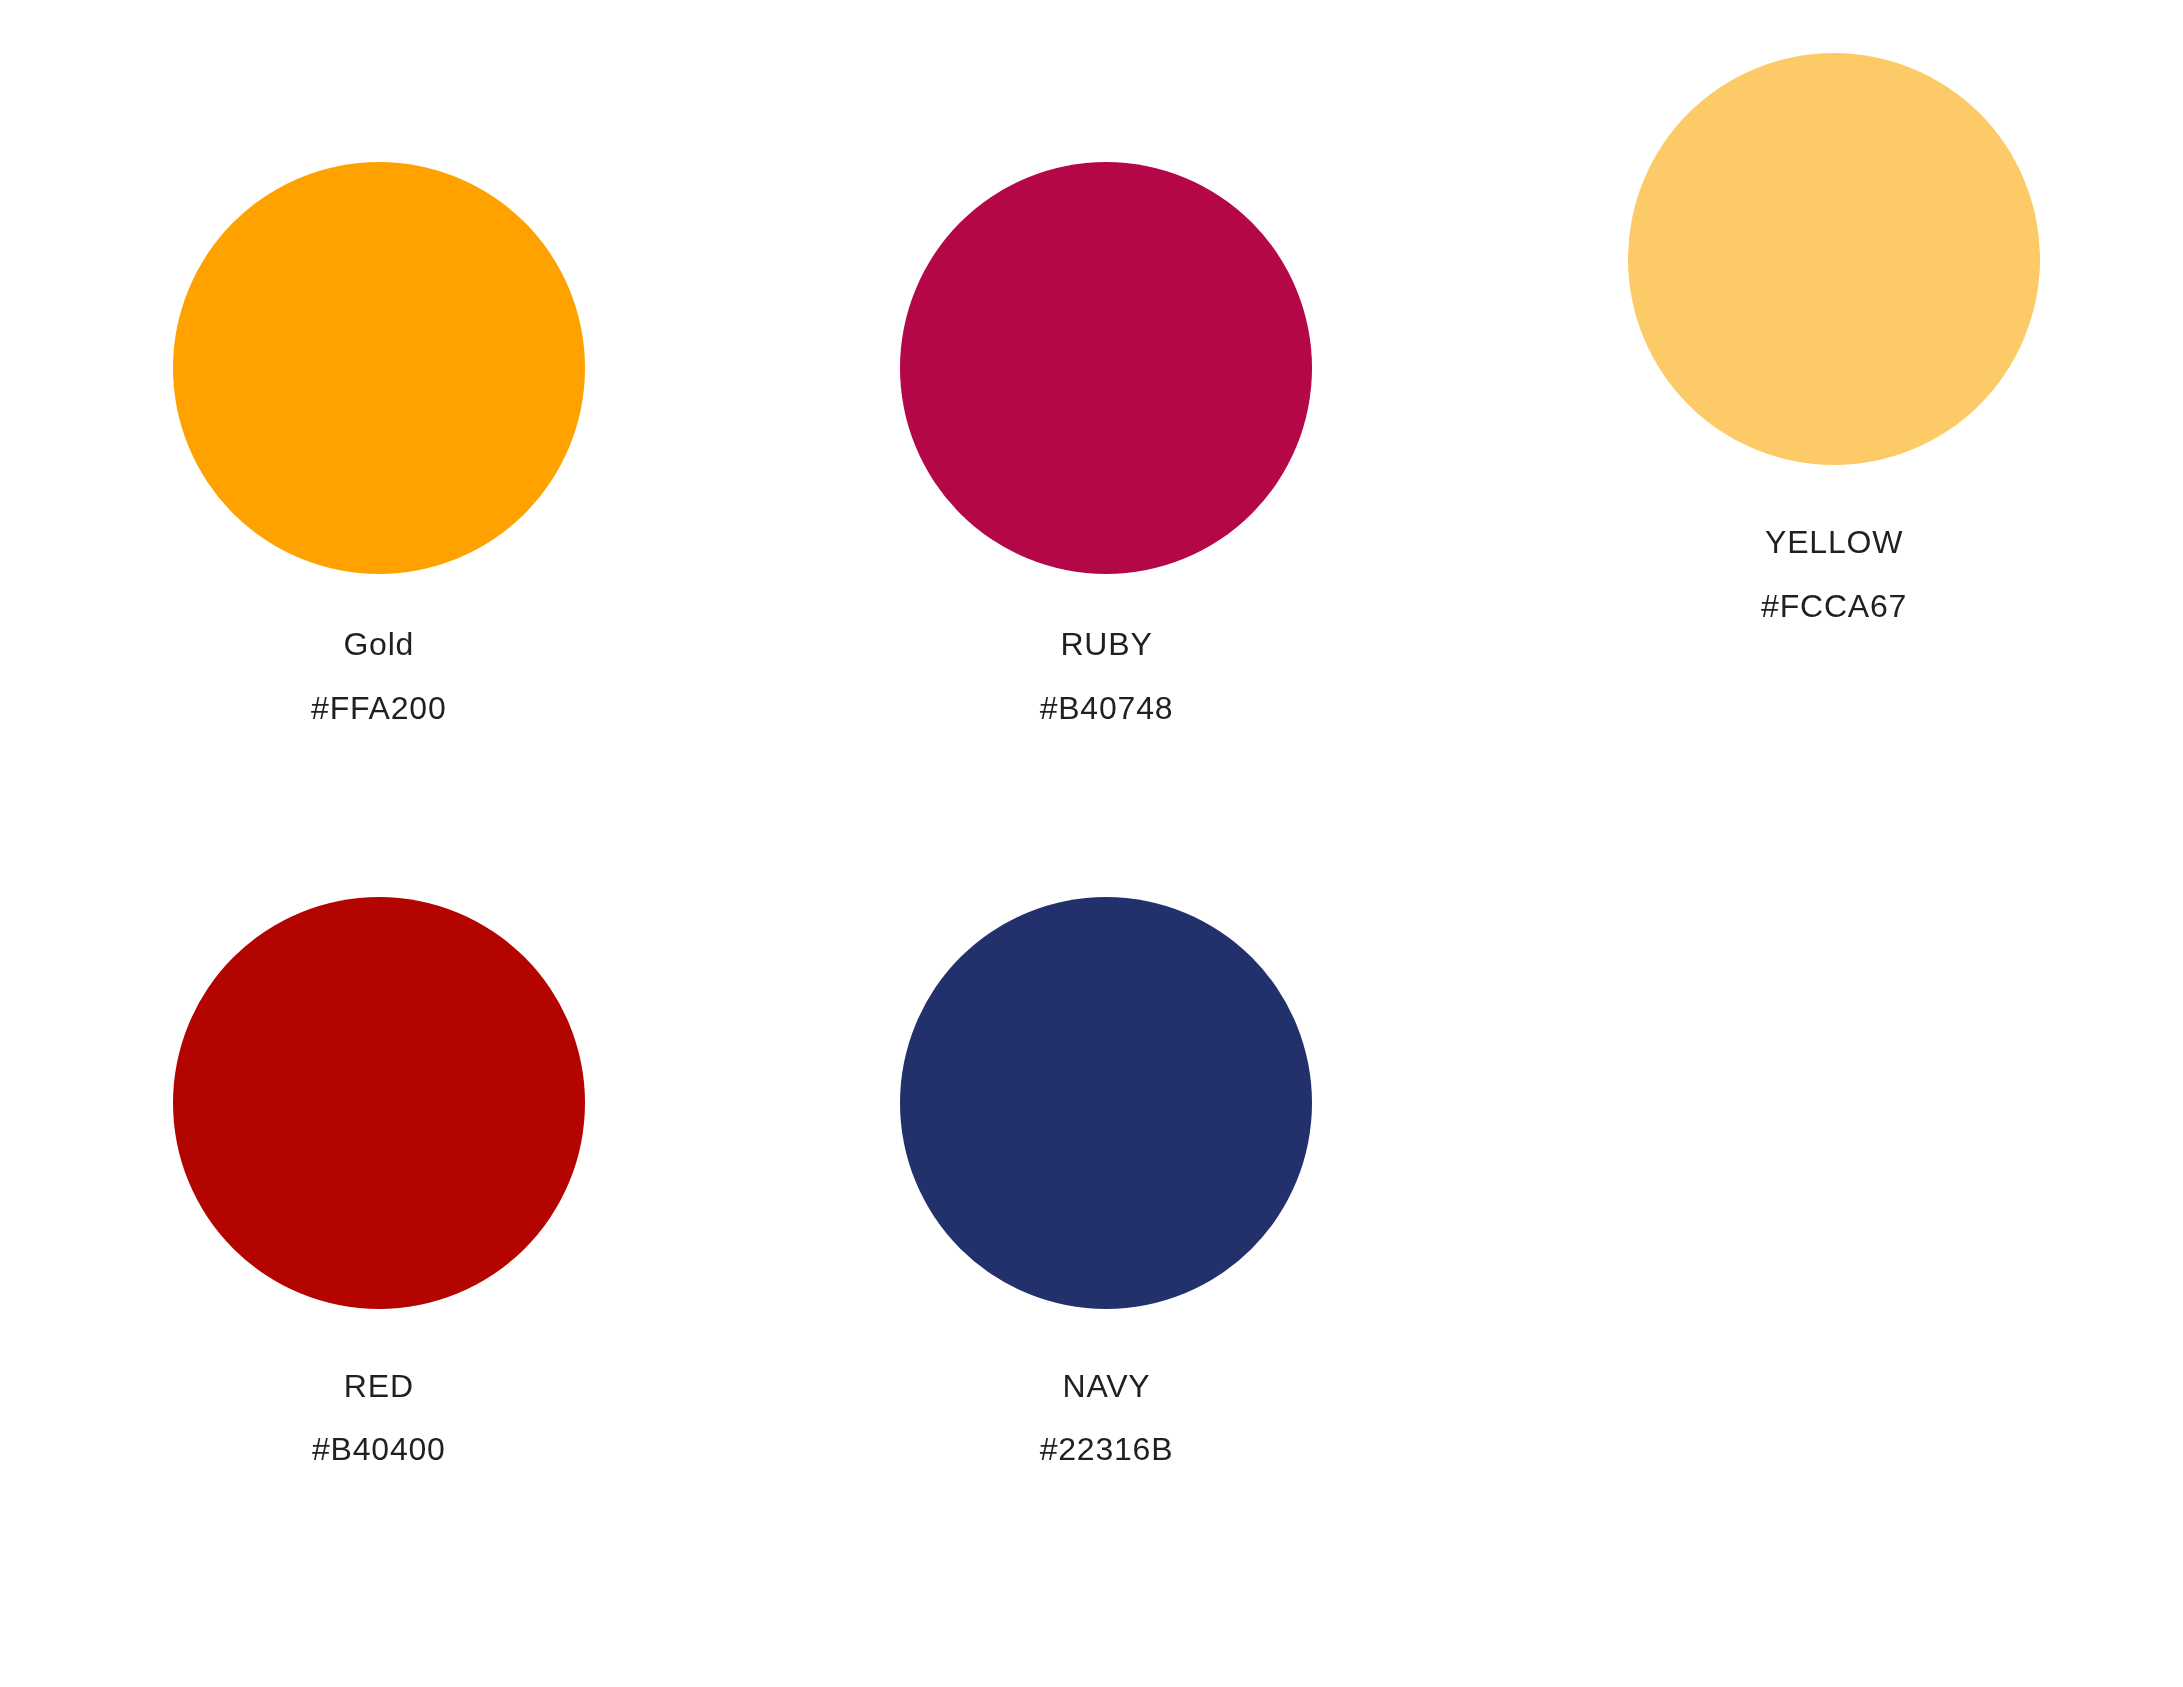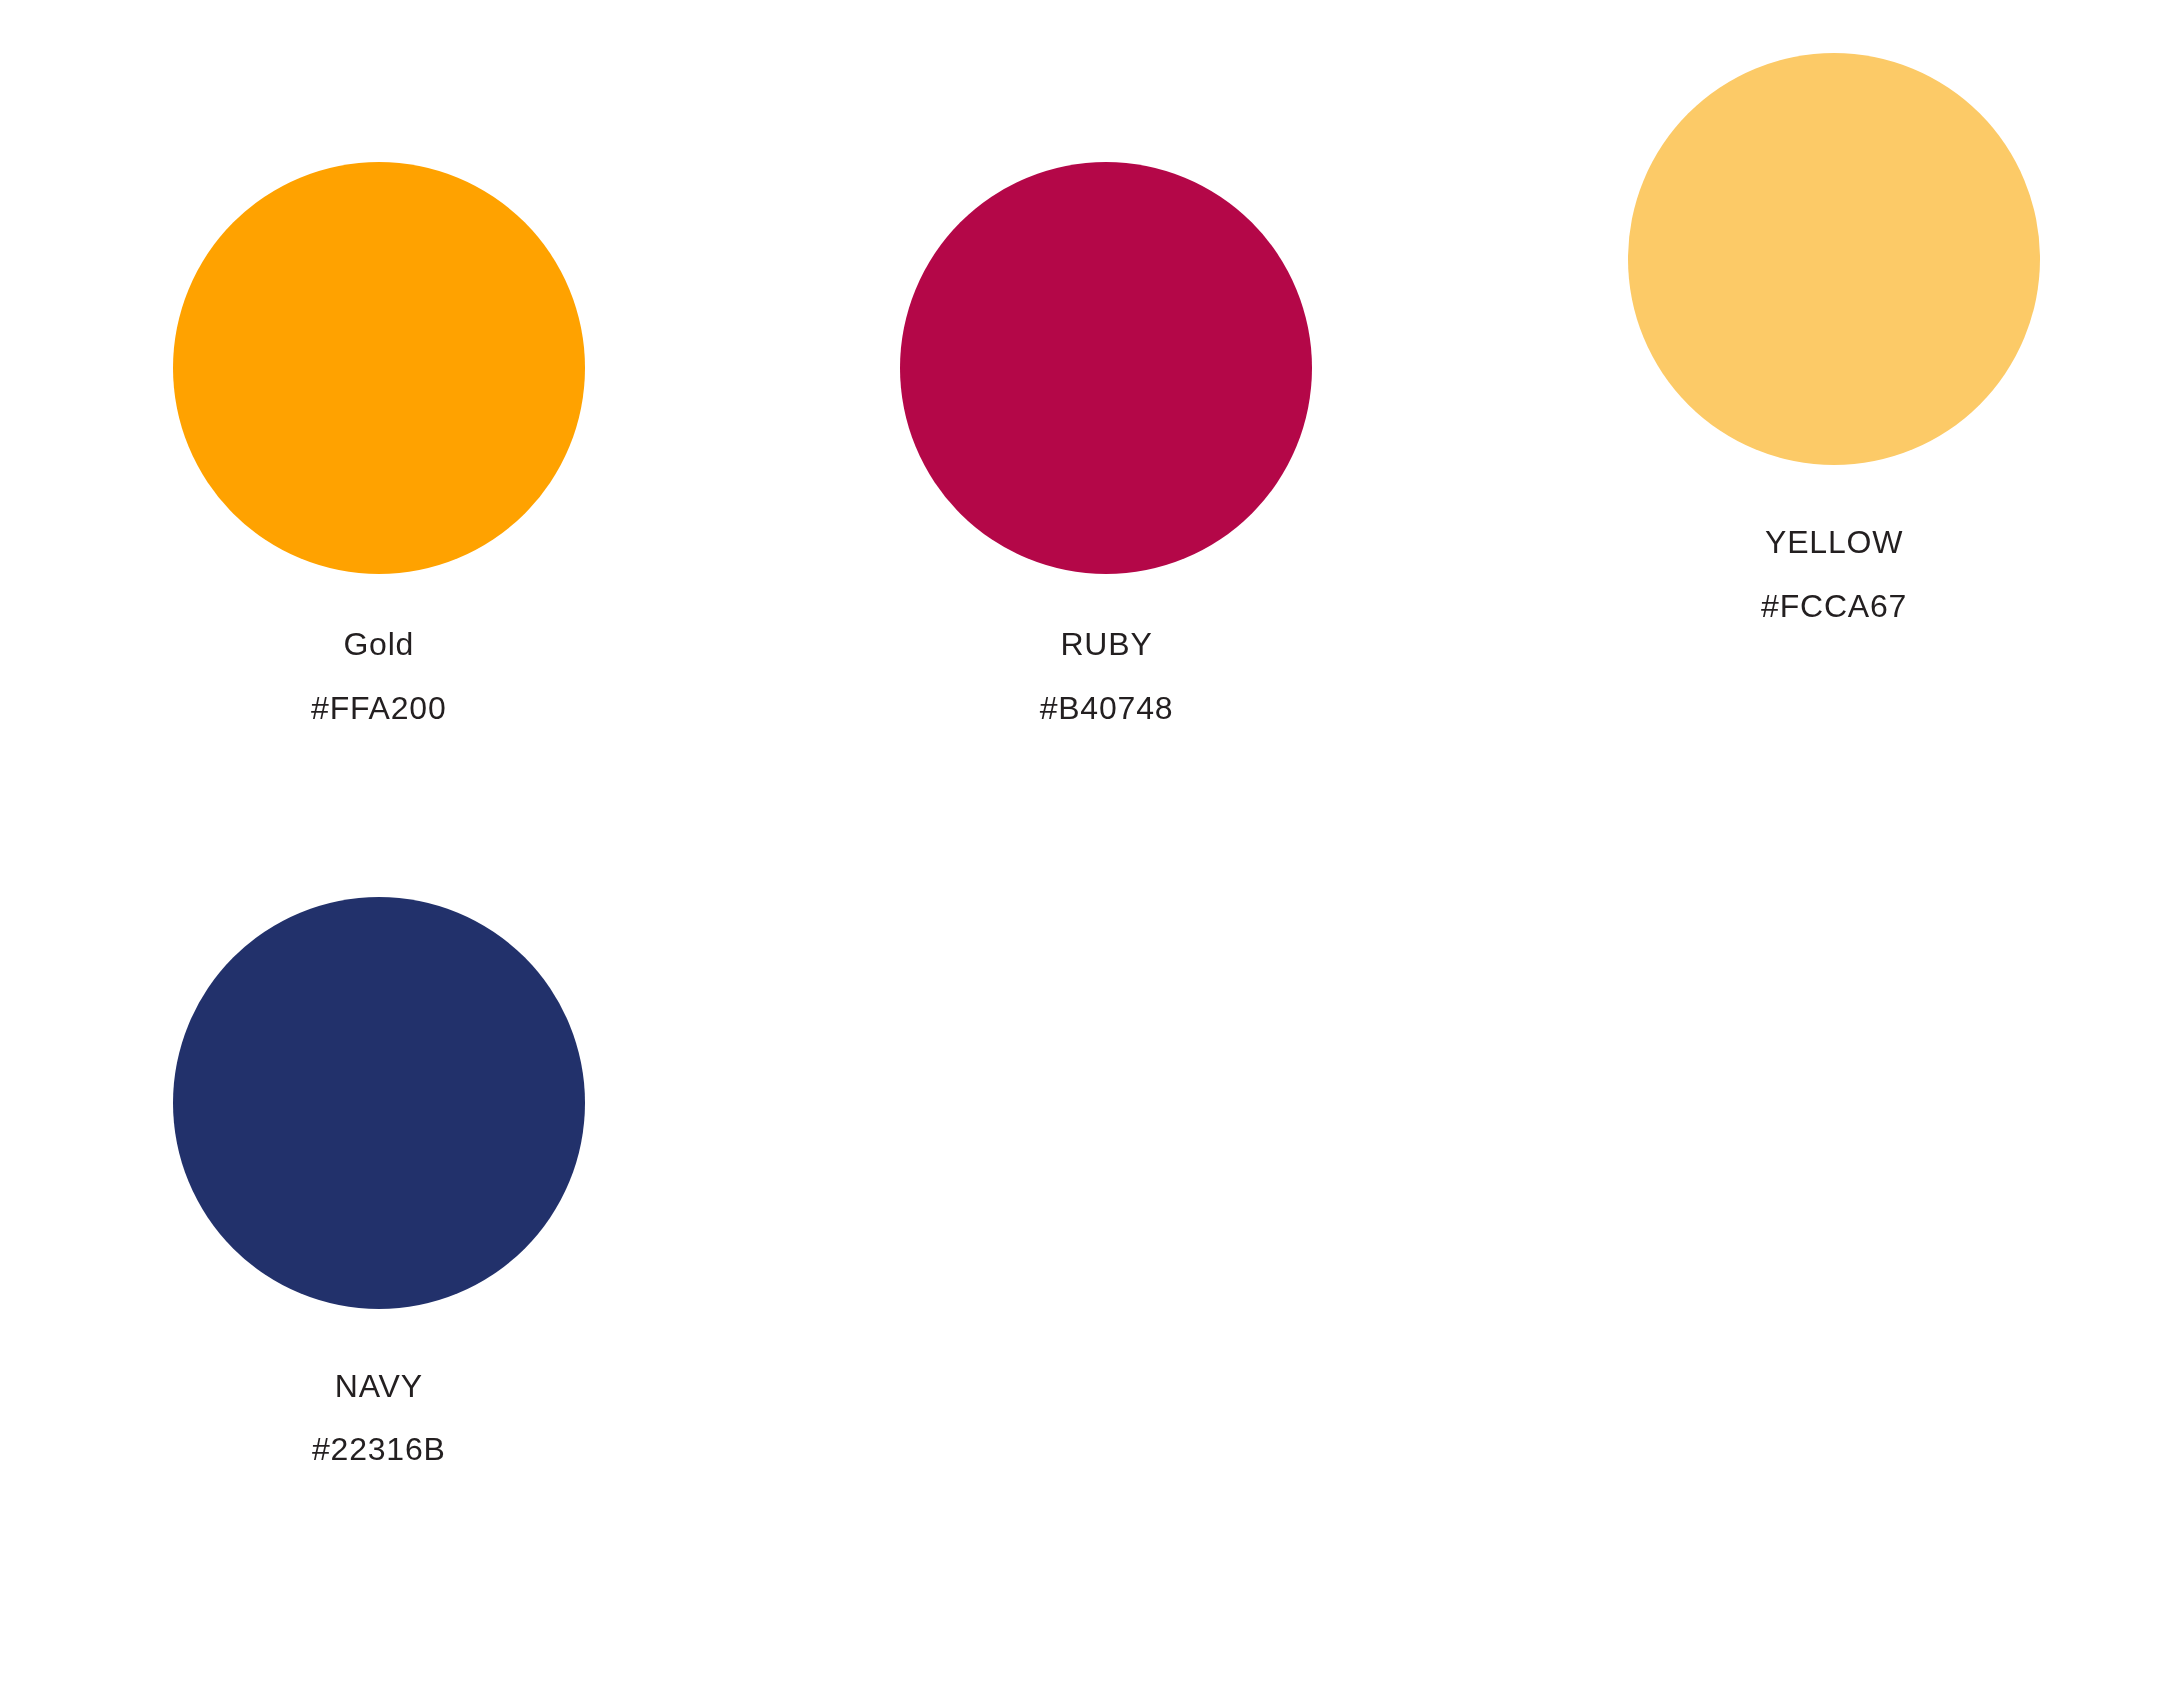--- a/index.html
+++ b/index.html
@@ -111,20 +111,27 @@
 
 
     <div class="swatch-cell row-2">
       <div class="swatch-circle" style="background-color: rgb(252, 202, 103);"></div>
       <div class="swatch-caption">
         <span class="swatch-name">YELLOW</span>
         <span class="swatch-hex">#FCCA67</span>
       </div>
     </div>
 
+    <div class="swatch-cell row-2">
+      <div class="swatch-circle" style="background-color: rgb(180, 4, 0);"></div>
+      <div class="swatch-caption">
+        <span class="swatch-name">RED</span>
+        <span class="swatch-hex">#B40400</span>
+      </div>
+    </div>
 
     <div class="swatch-cell row-2">
       <div class="swatch-circle" style="background-color: rgb(34, 49, 107);"></div>
       <div class="swatch-caption">
         <span class="swatch-name">NAVY</span>
         <span class="swatch-hex">#22316B</span>
       </div>
     </div>
 
   </div>

